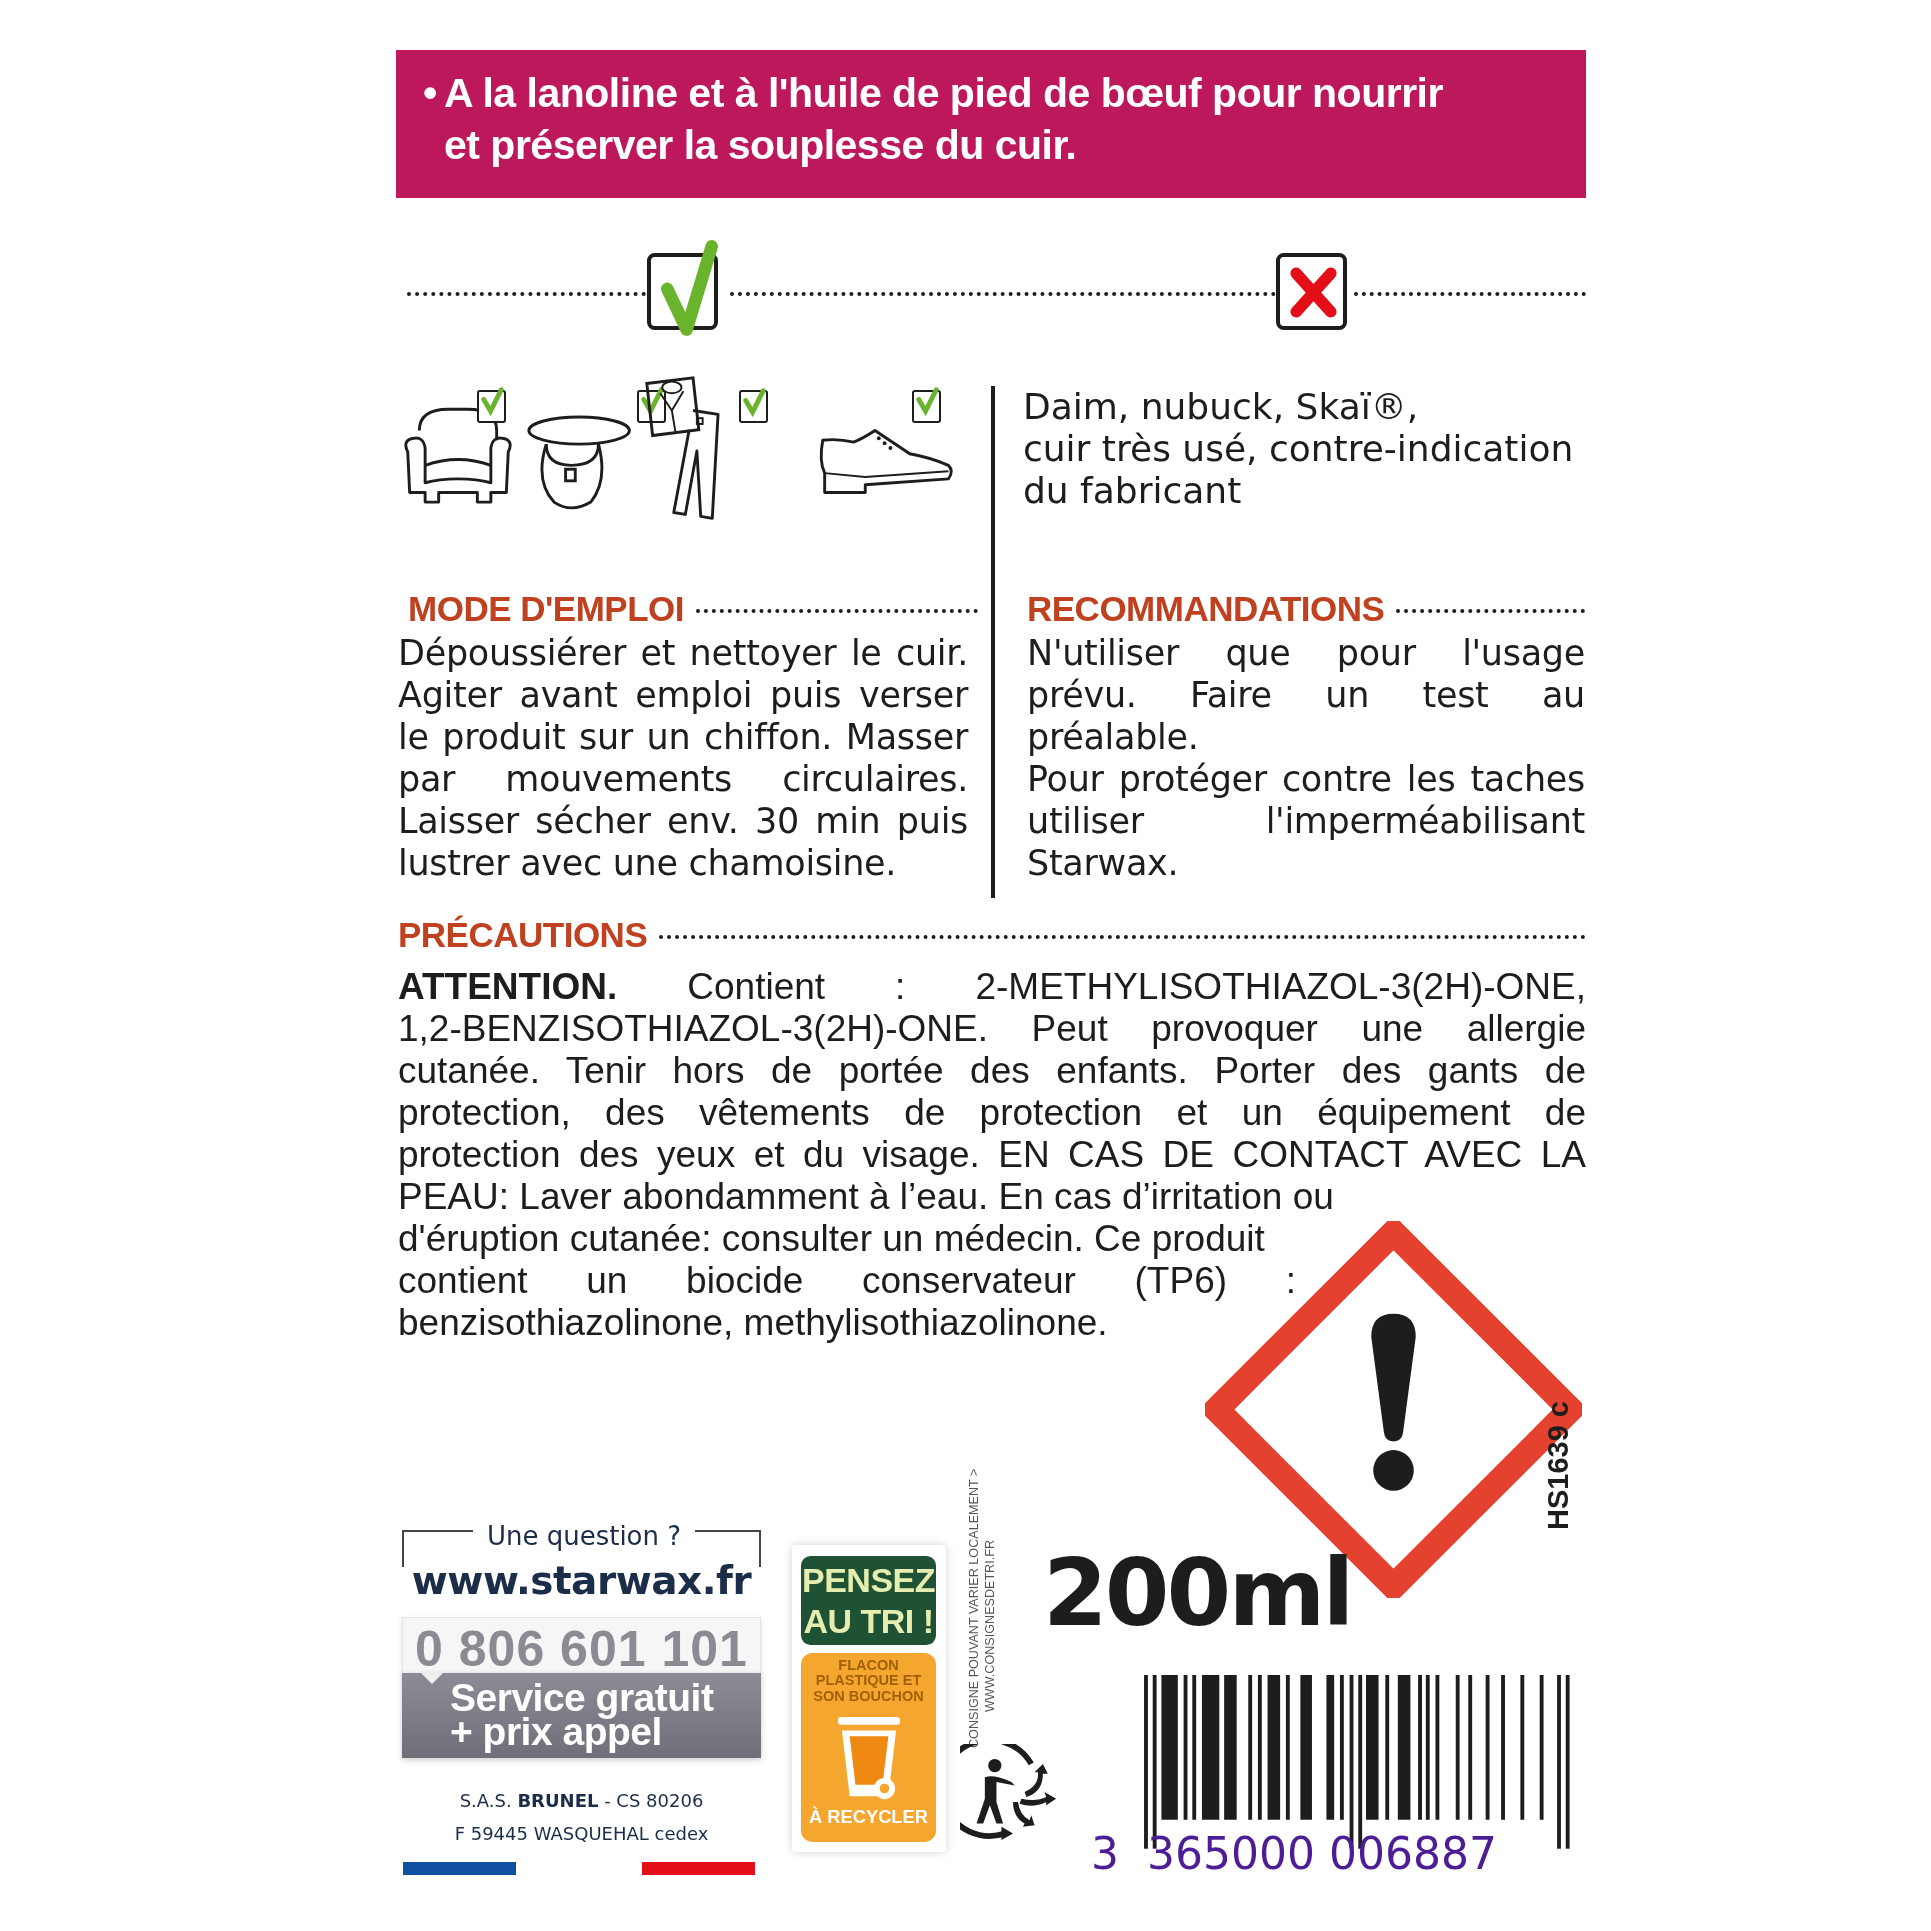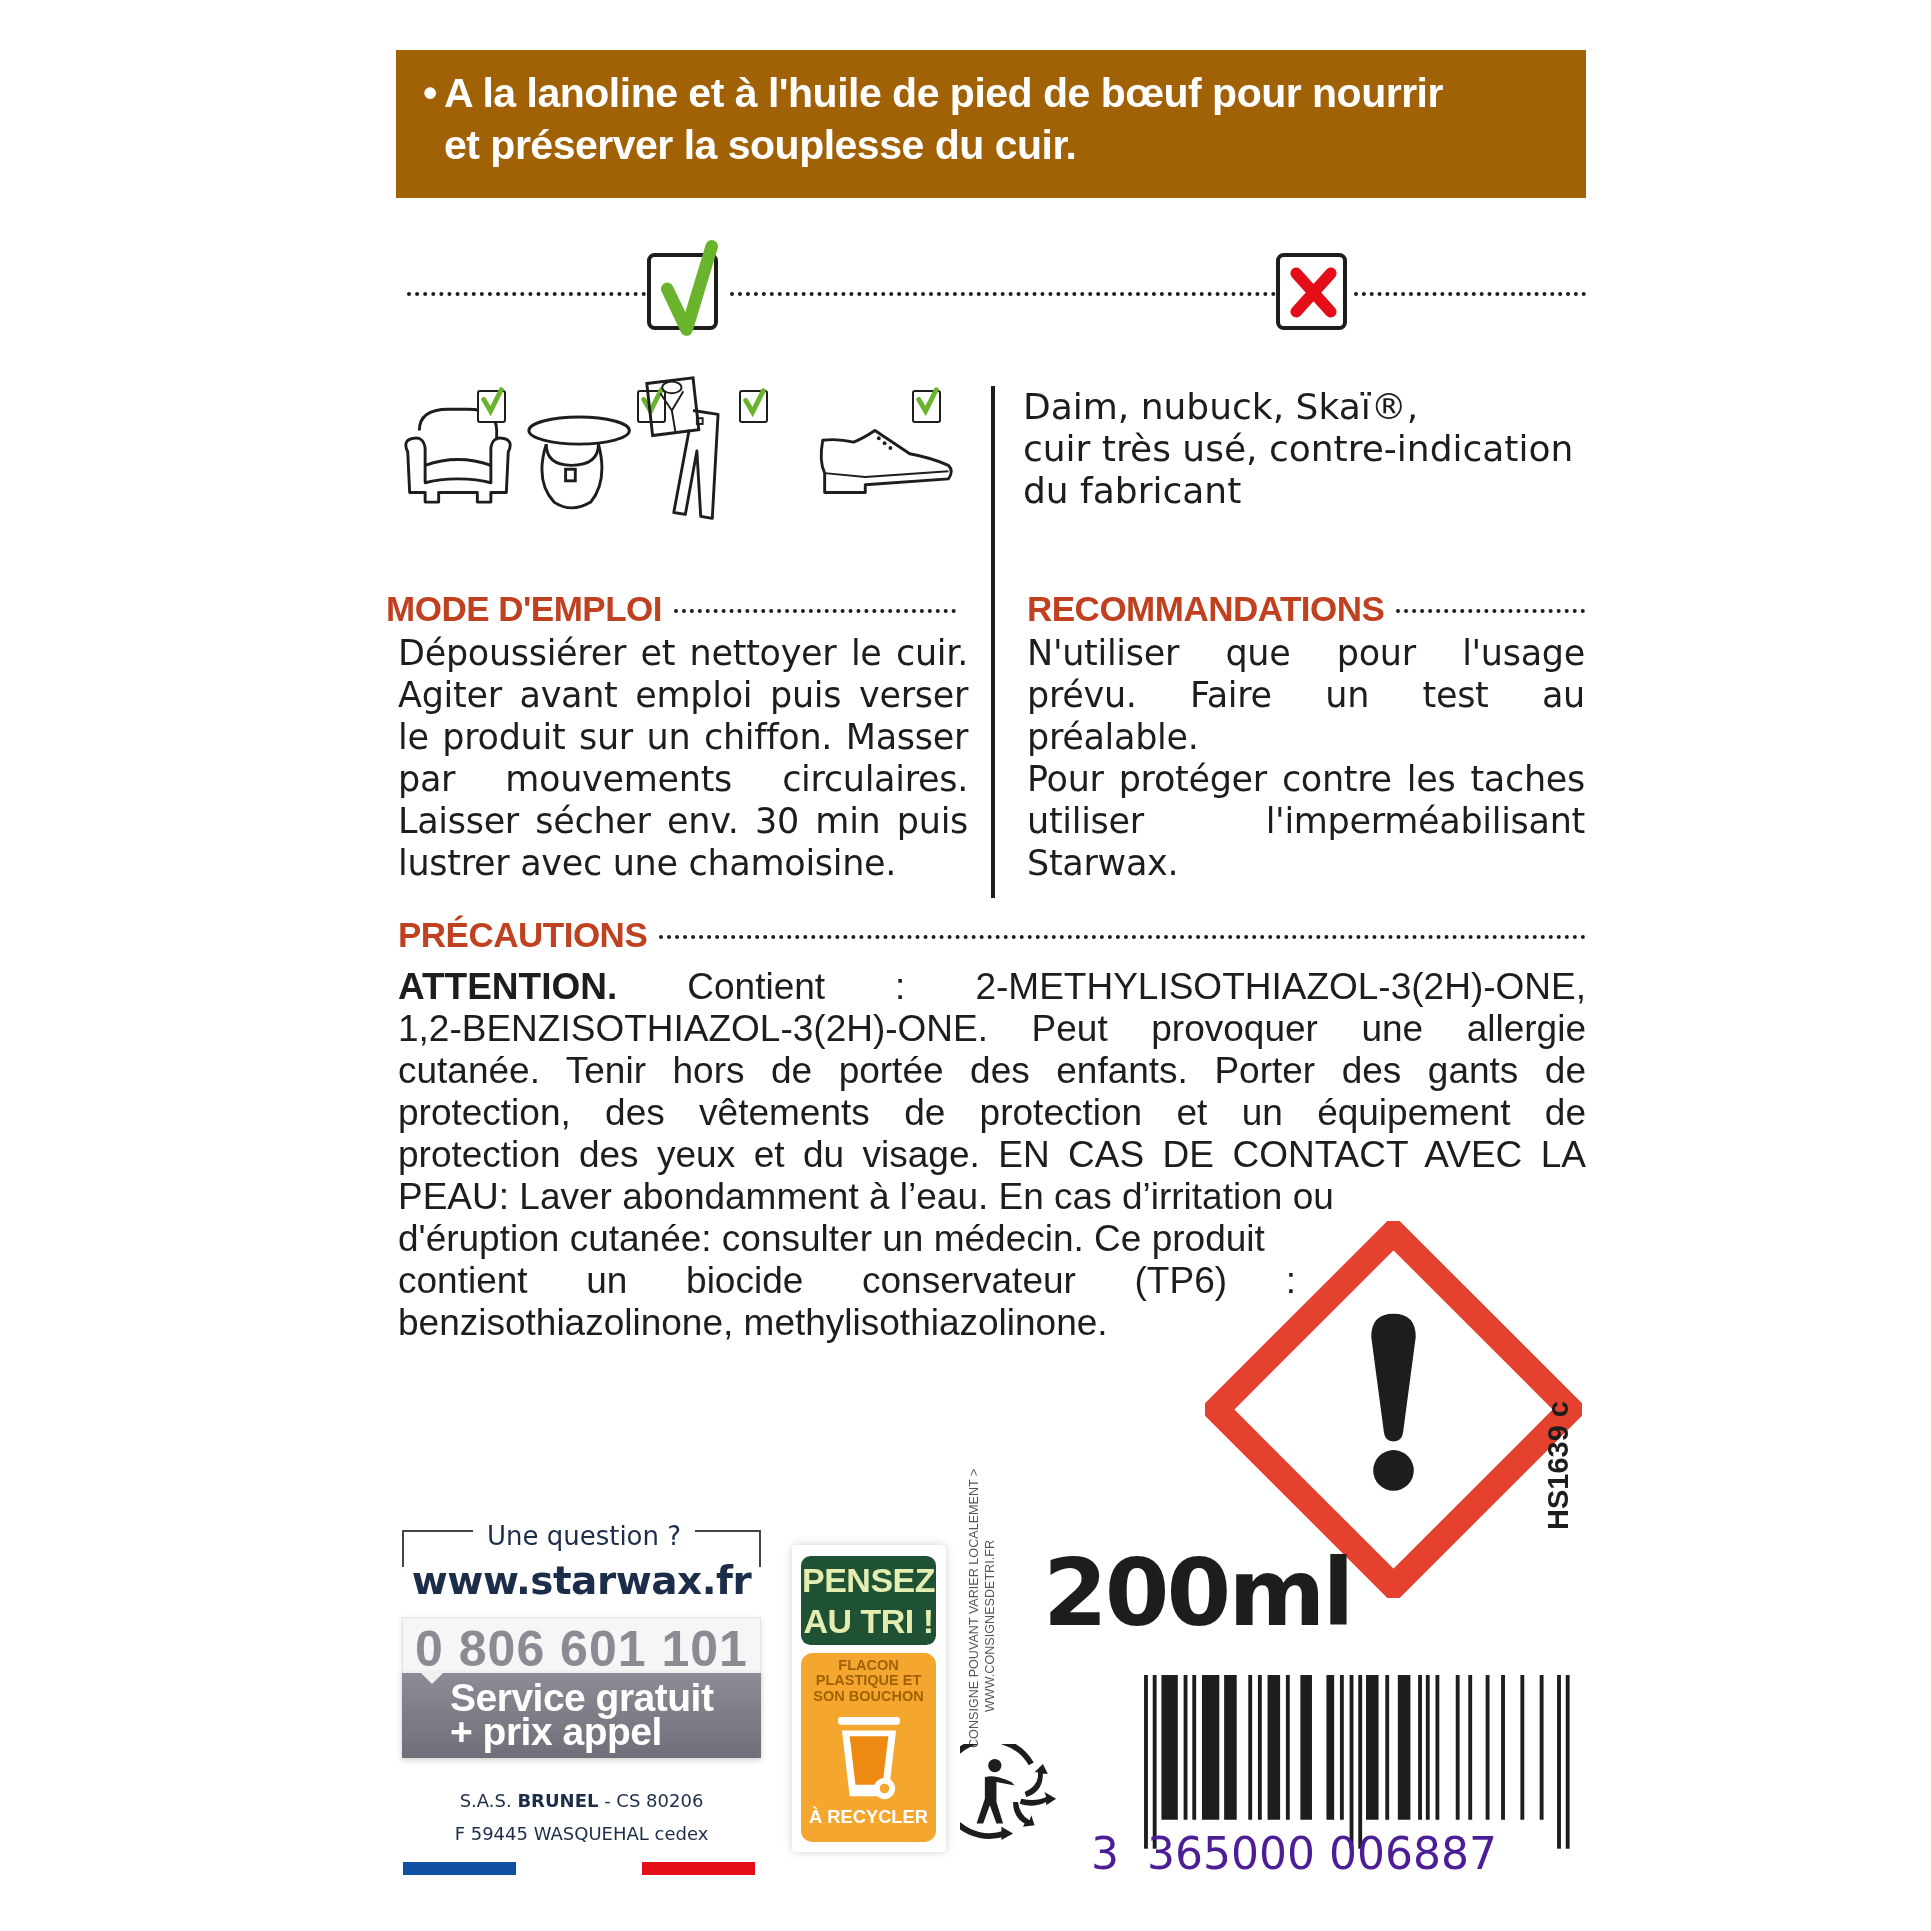--- a/index.html
+++ b/index.html
@@ -1,21 +1,21 @@
 <!DOCTYPE html>
 <html><head>
 <meta charset="utf-8">
 <style>
   * { box-sizing: border-box; margin: 0; padding: 0; }
   html, body { width: 1931px; height: 1931px; background: #ffffff; overflow: hidden; }
   body { position: relative; font-family: "DejaVu Sans", "Liberation Sans", sans-serif; color: #1d1d1b; }
   .abs { position: absolute; }
 
   
-  .banner { left: 396px; top: 50px; width: 1190px; height: 148px; background: #a16207; }
+  .banner { left: 396px; top: 50px; width: 1190px; height: 148px; background: #be185d; }
   .banner-text { position: absolute; left: 27px; top: 17.4px; right: 19.3px; color: #ffffff;
     font-family: "Liberation Sans", sans-serif; font-weight: bold; font-size: 41px; line-height: 52px; letter-spacing: -0.5px; }
   .banner-text .bullet { display: inline-block; width: 21px; }
   .banner-text .line2 { padding-left: 21px; display: block; }
 
   
   .dots { border-top: 4.8px dotted #1d1d1b; height: 0; }
 
   
   .mark-box { width: 71px; height: 77px; border: 4.8px solid #1d1d1b; border-radius: 7.7px; background: #fff; }
@@ -159,21 +159,21 @@
 </div>
 
 <div class="abs vline" style="left:991px; top:386px; height:512px;"></div>
 
 <div class="abs not-for">
   <div>Daim, nubuck, Skaï®,</div>
   <div>cuir très usé, contre-indication</div>
   <div>du fabricant</div>
 </div>
 
-<div class="abs sec-row" style="left:386px; top:589px; width:570px;">
+<div class="abs sec-row" style="left:408px; top:589px; width:570px;">
   <span class="sec-title">MODE D'EMPLOI</span>
   <span class="fill"></span>
 </div>
 <div class="abs body-text" style="left:398px; top:632px; width:570px;">
   <div class="prec-line">Dépoussiérer et nettoyer le cuir.</div>
   <div class="prec-line">Agiter avant emploi puis verser</div>
   <div class="prec-line">le produit sur un chiffon. Masser</div>
   <div class="prec-line">par mouvements circulaires.</div>
   <div class="prec-line">Laisser sécher env. 30 min puis</div>
   <div class="prec-line left">lustrer avec une chamoisine.</div>

